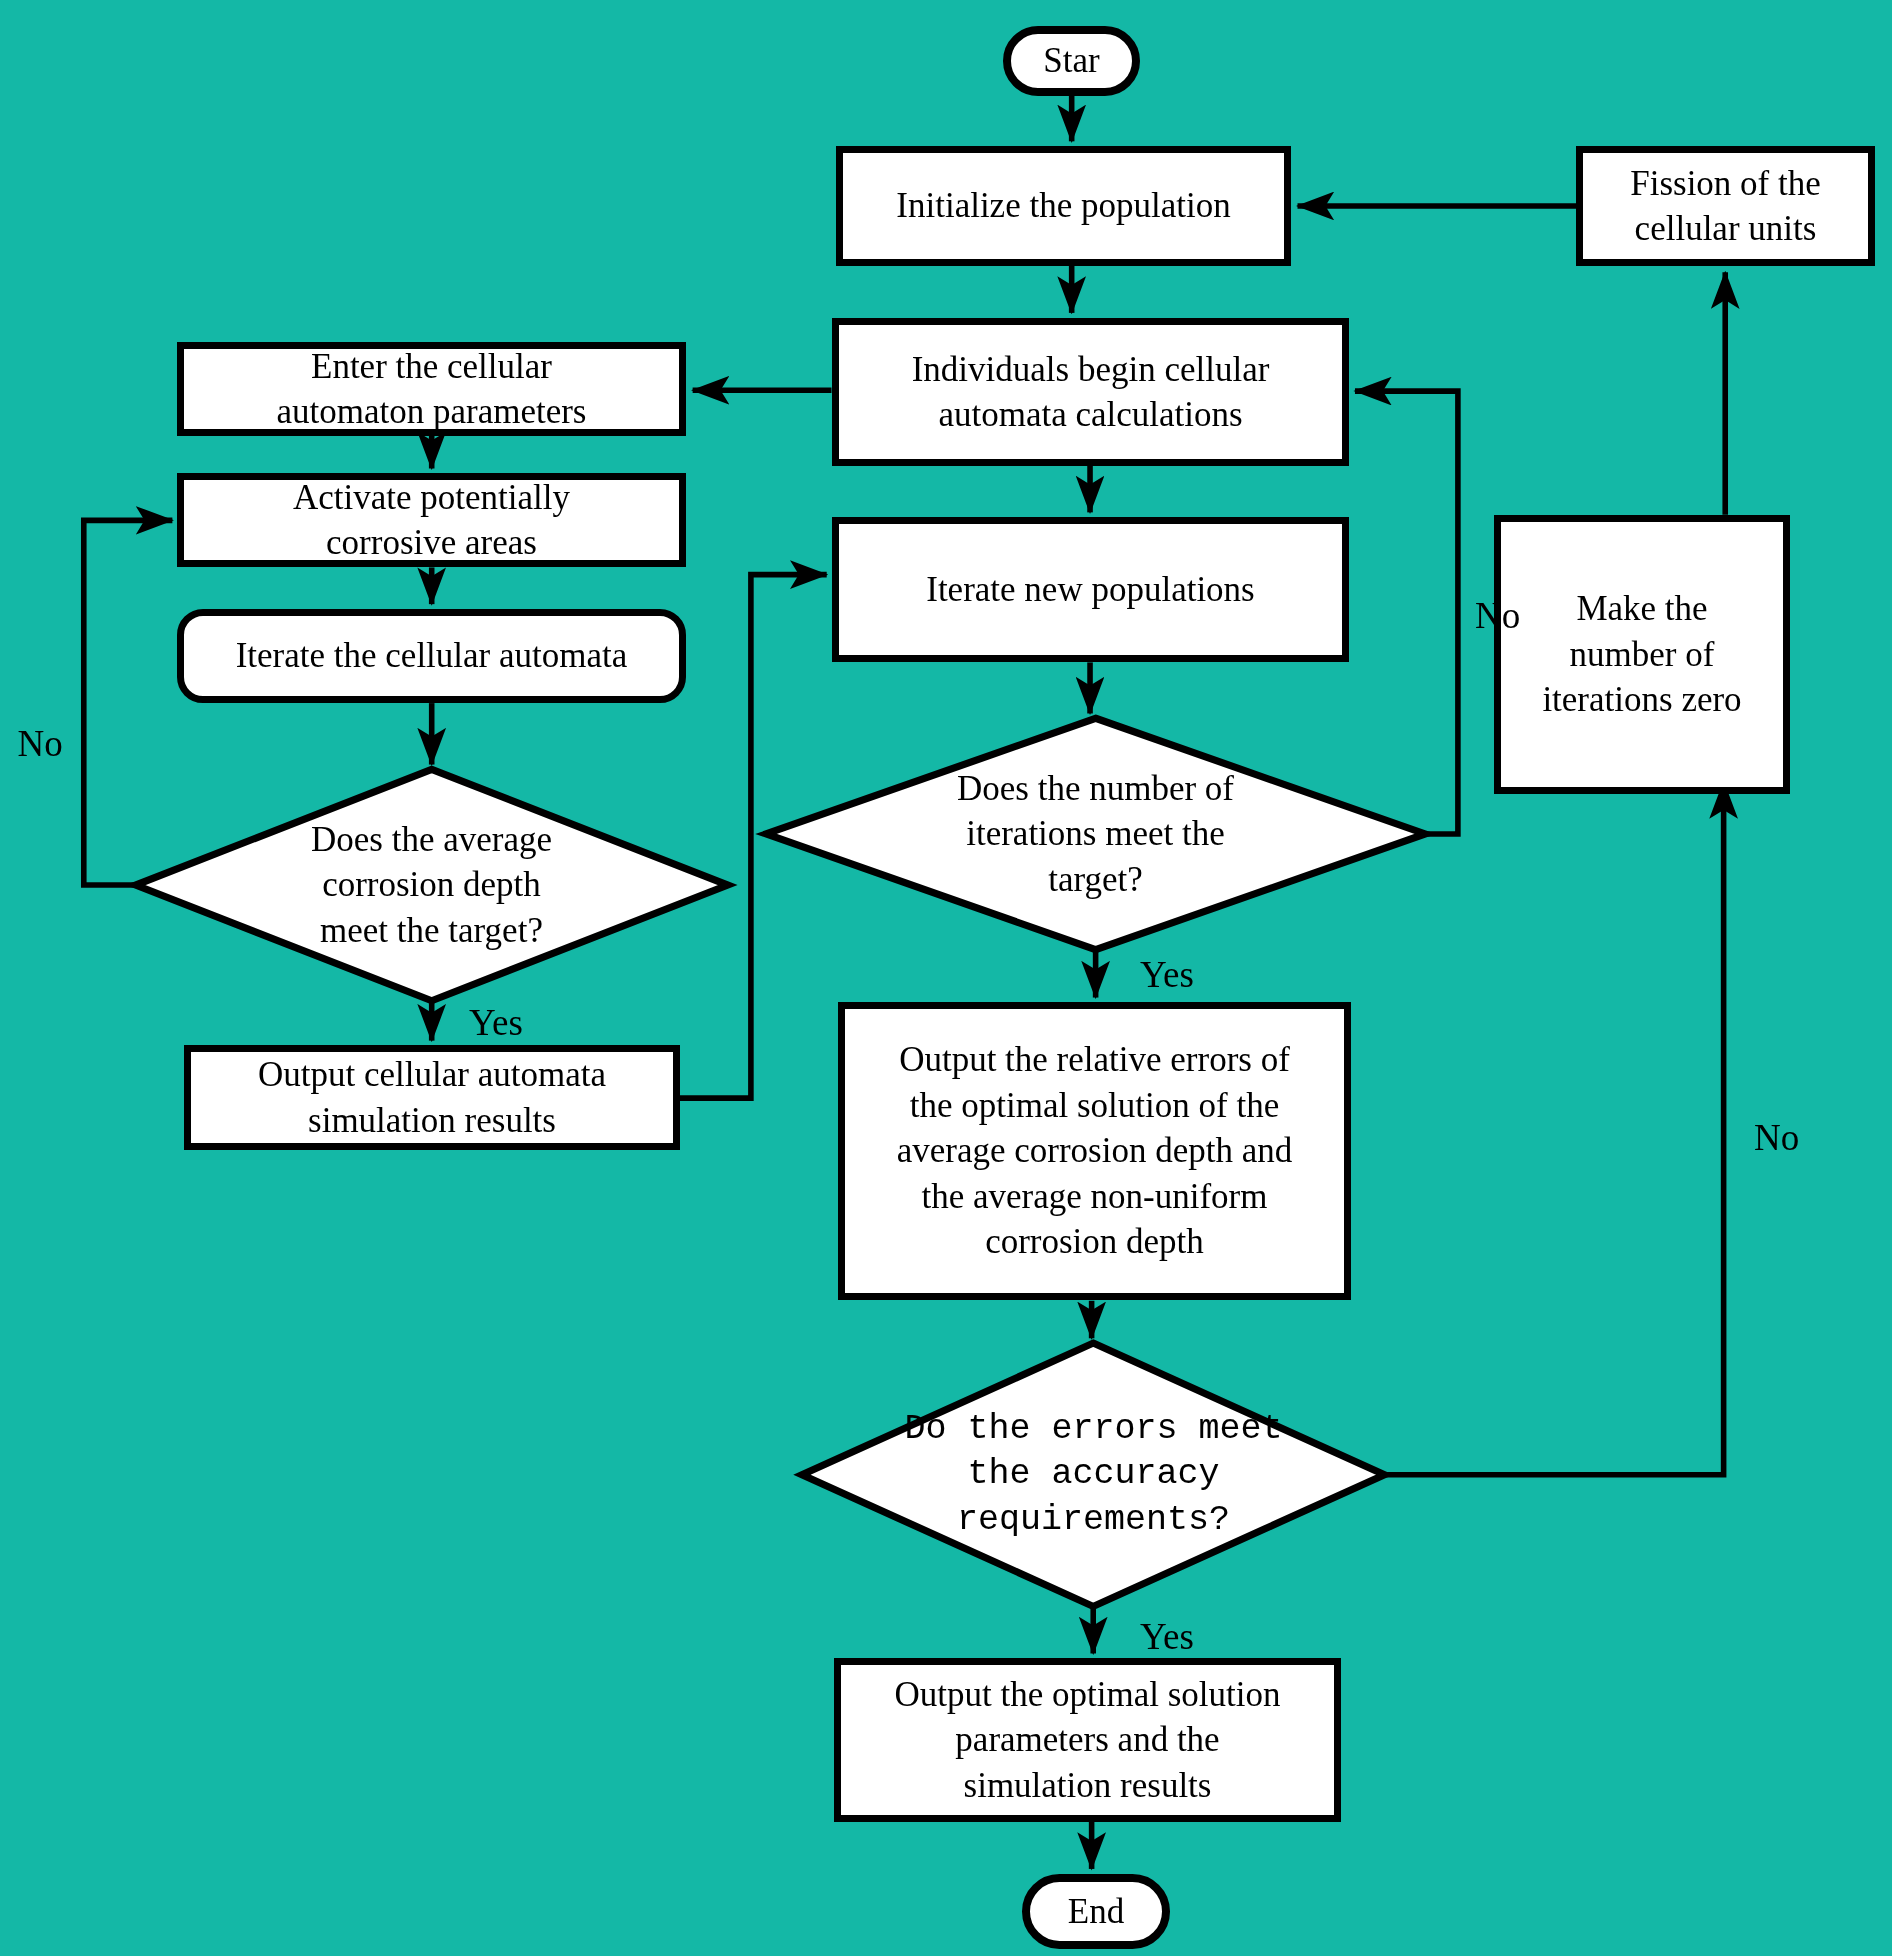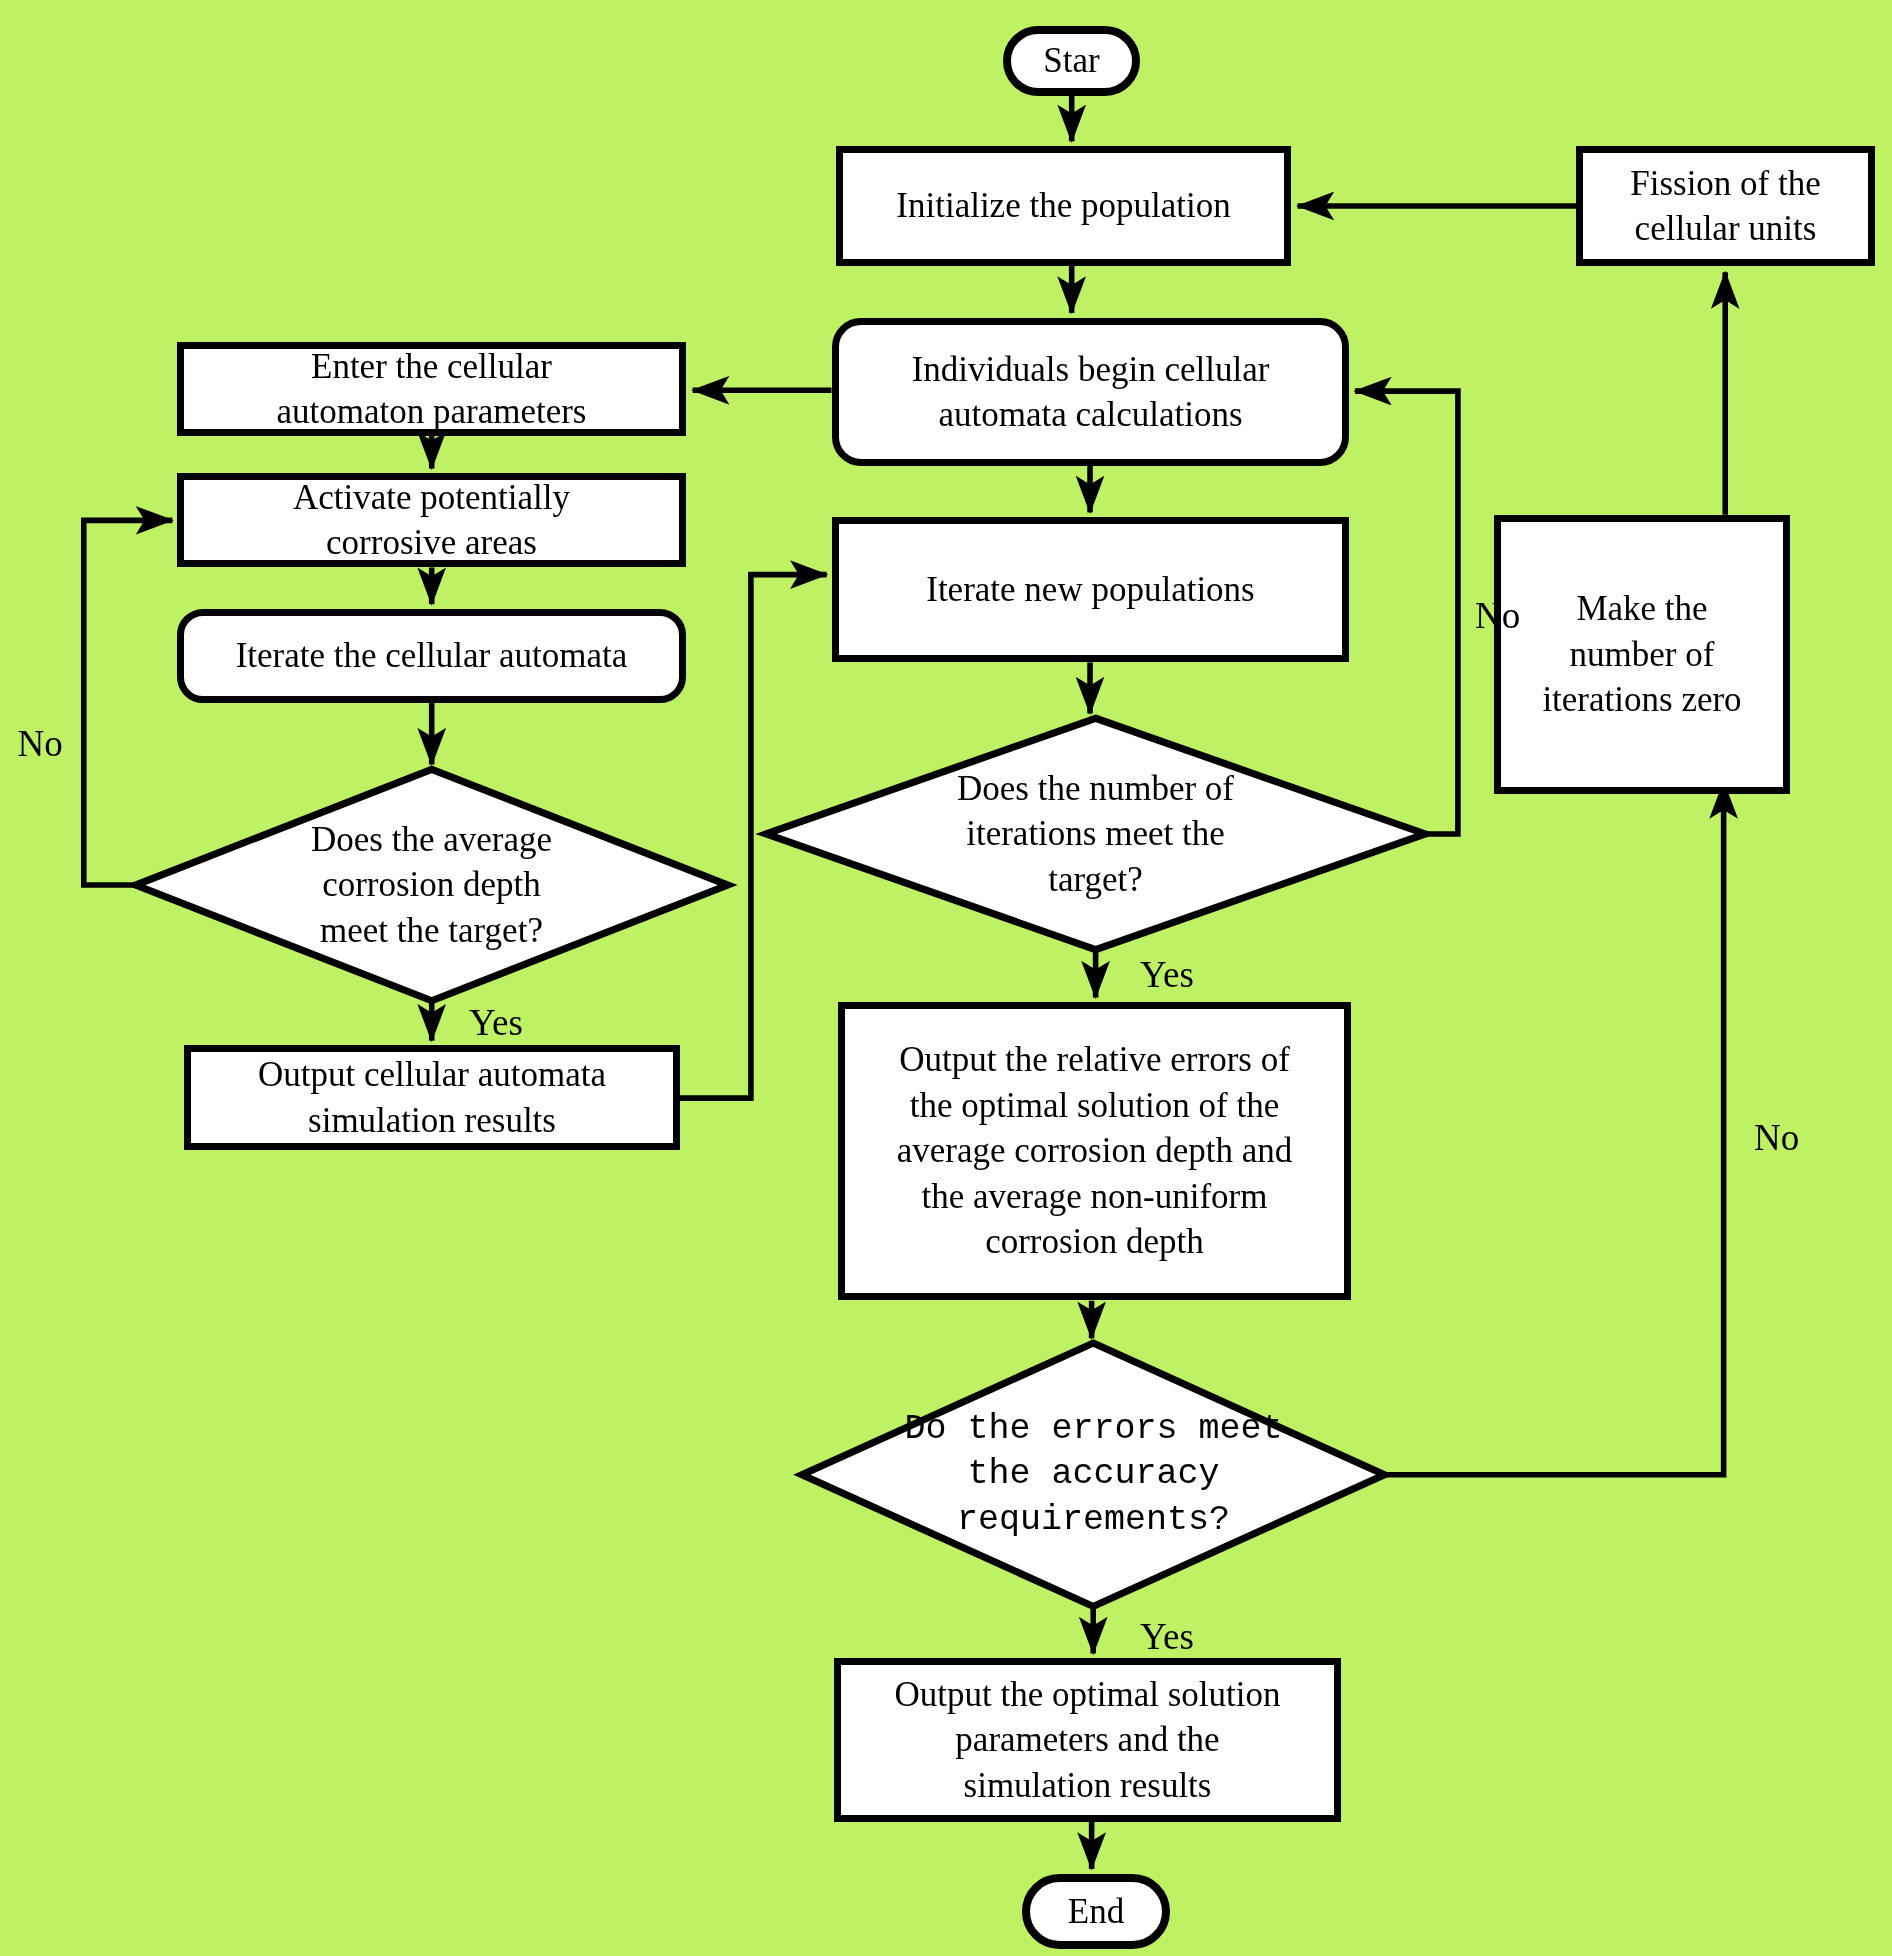--- a/index.html
+++ b/index.html
@@ -1,20 +1,20 @@
 <!DOCTYPE html>
 <html style="font-size:12.8px"><head>
 <meta charset="utf-8">
 <style>
   html, body { margin: 0; padding: 0; background: #ffffff; }
   .canvas {
     position: relative;
     width: 1892px;
     height: 1956px;
-    background: #bef264;
+    background: #14b8a6;
     font-family: "Liberation Serif", "DejaVu Serif", serif;
     color: #000000;
   }
   .connectors {
     position: absolute;
     left: 0; top: 0;
     width: 1892px;
     height: 1956px;
   }
   .node {
@@ -93,21 +93,21 @@
 
   <div class="node" style="left:836px; top:146px; width:455px; height:120px;">
     <span class="label">Initialize the population</span>
   </div>
 
   <div class="node" style="left:1576px; top:146px; width:299px; height:120px;">
     <span class="label">Fission of the
 cellular units</span>
   </div>
 
-  <div class="node" style="left:832px; top:318px; width:517px; height:148px;border-radius:29px;">
+  <div class="node" style="left:832px; top:318px; width:517px; height:148px;">
     <span class="label">Individuals begin cellular
 automata calculations</span>
   </div>
 
   <div class="node" style="left:177px; top:342px; width:509px; height:94px;">
     <span class="label">Enter the cellular
 automaton parameters</span>
   </div>
 
   <div class="node" style="left:177px; top:473px; width:509px; height:94px;">

